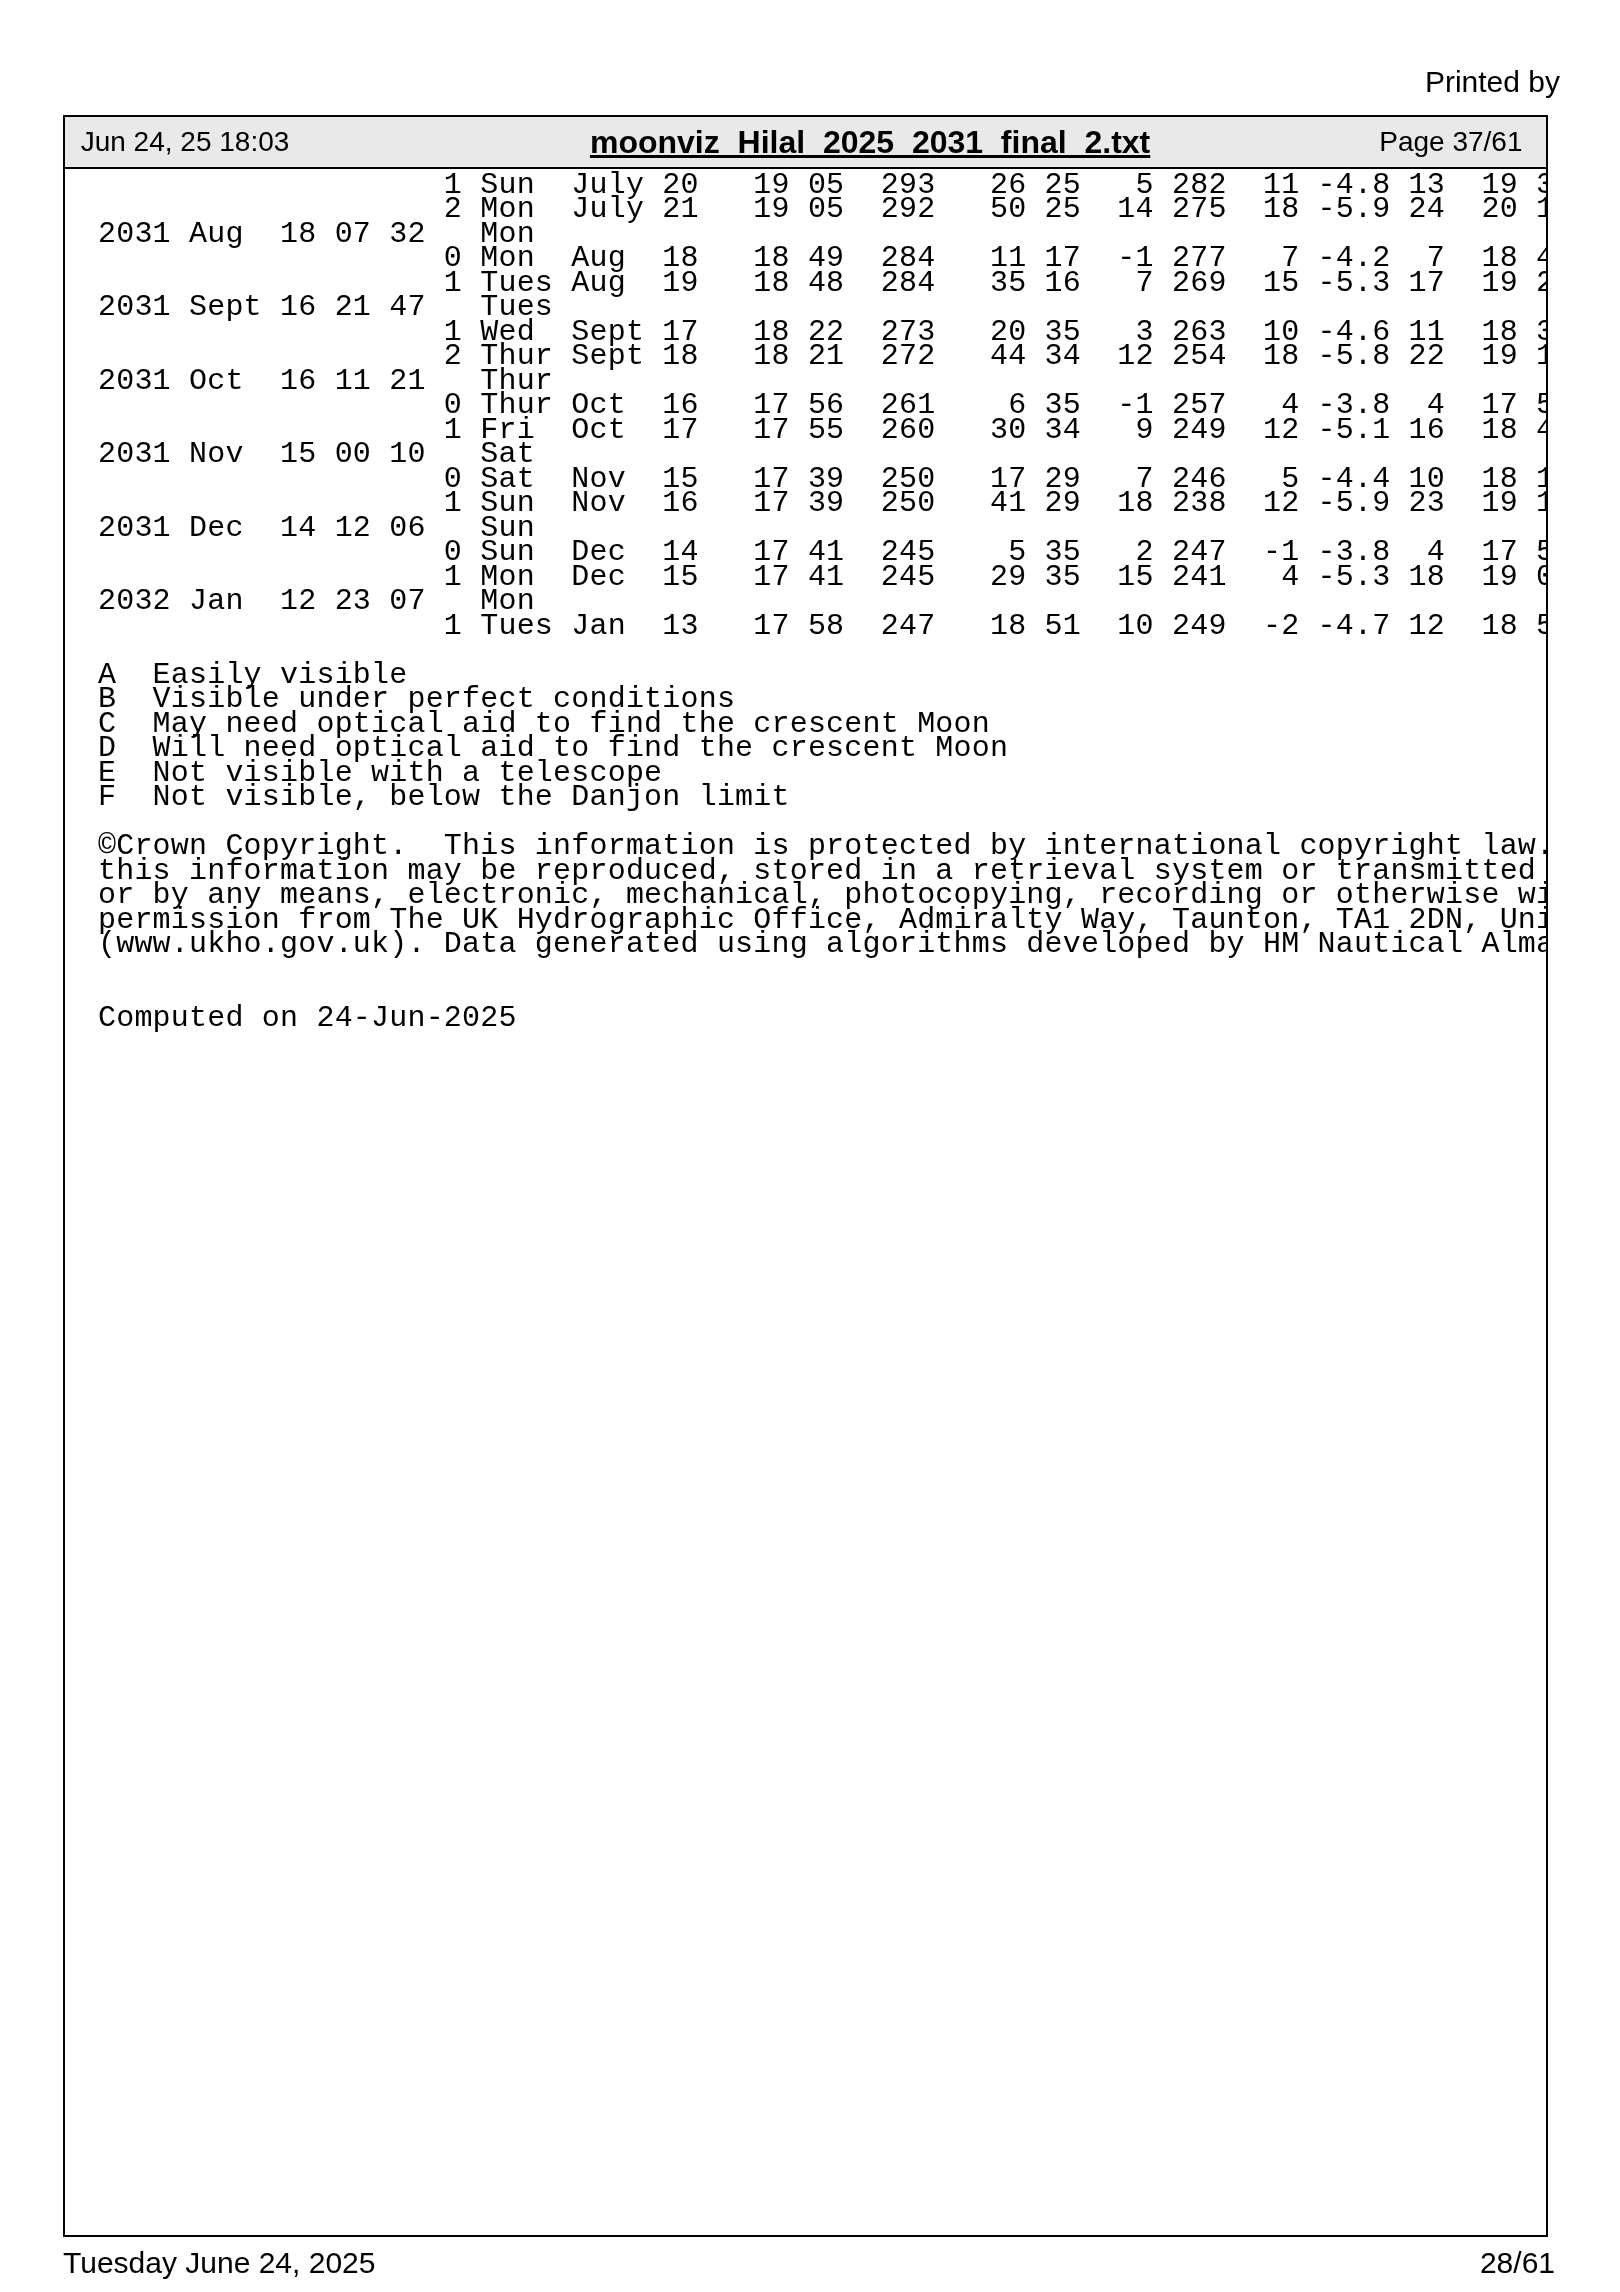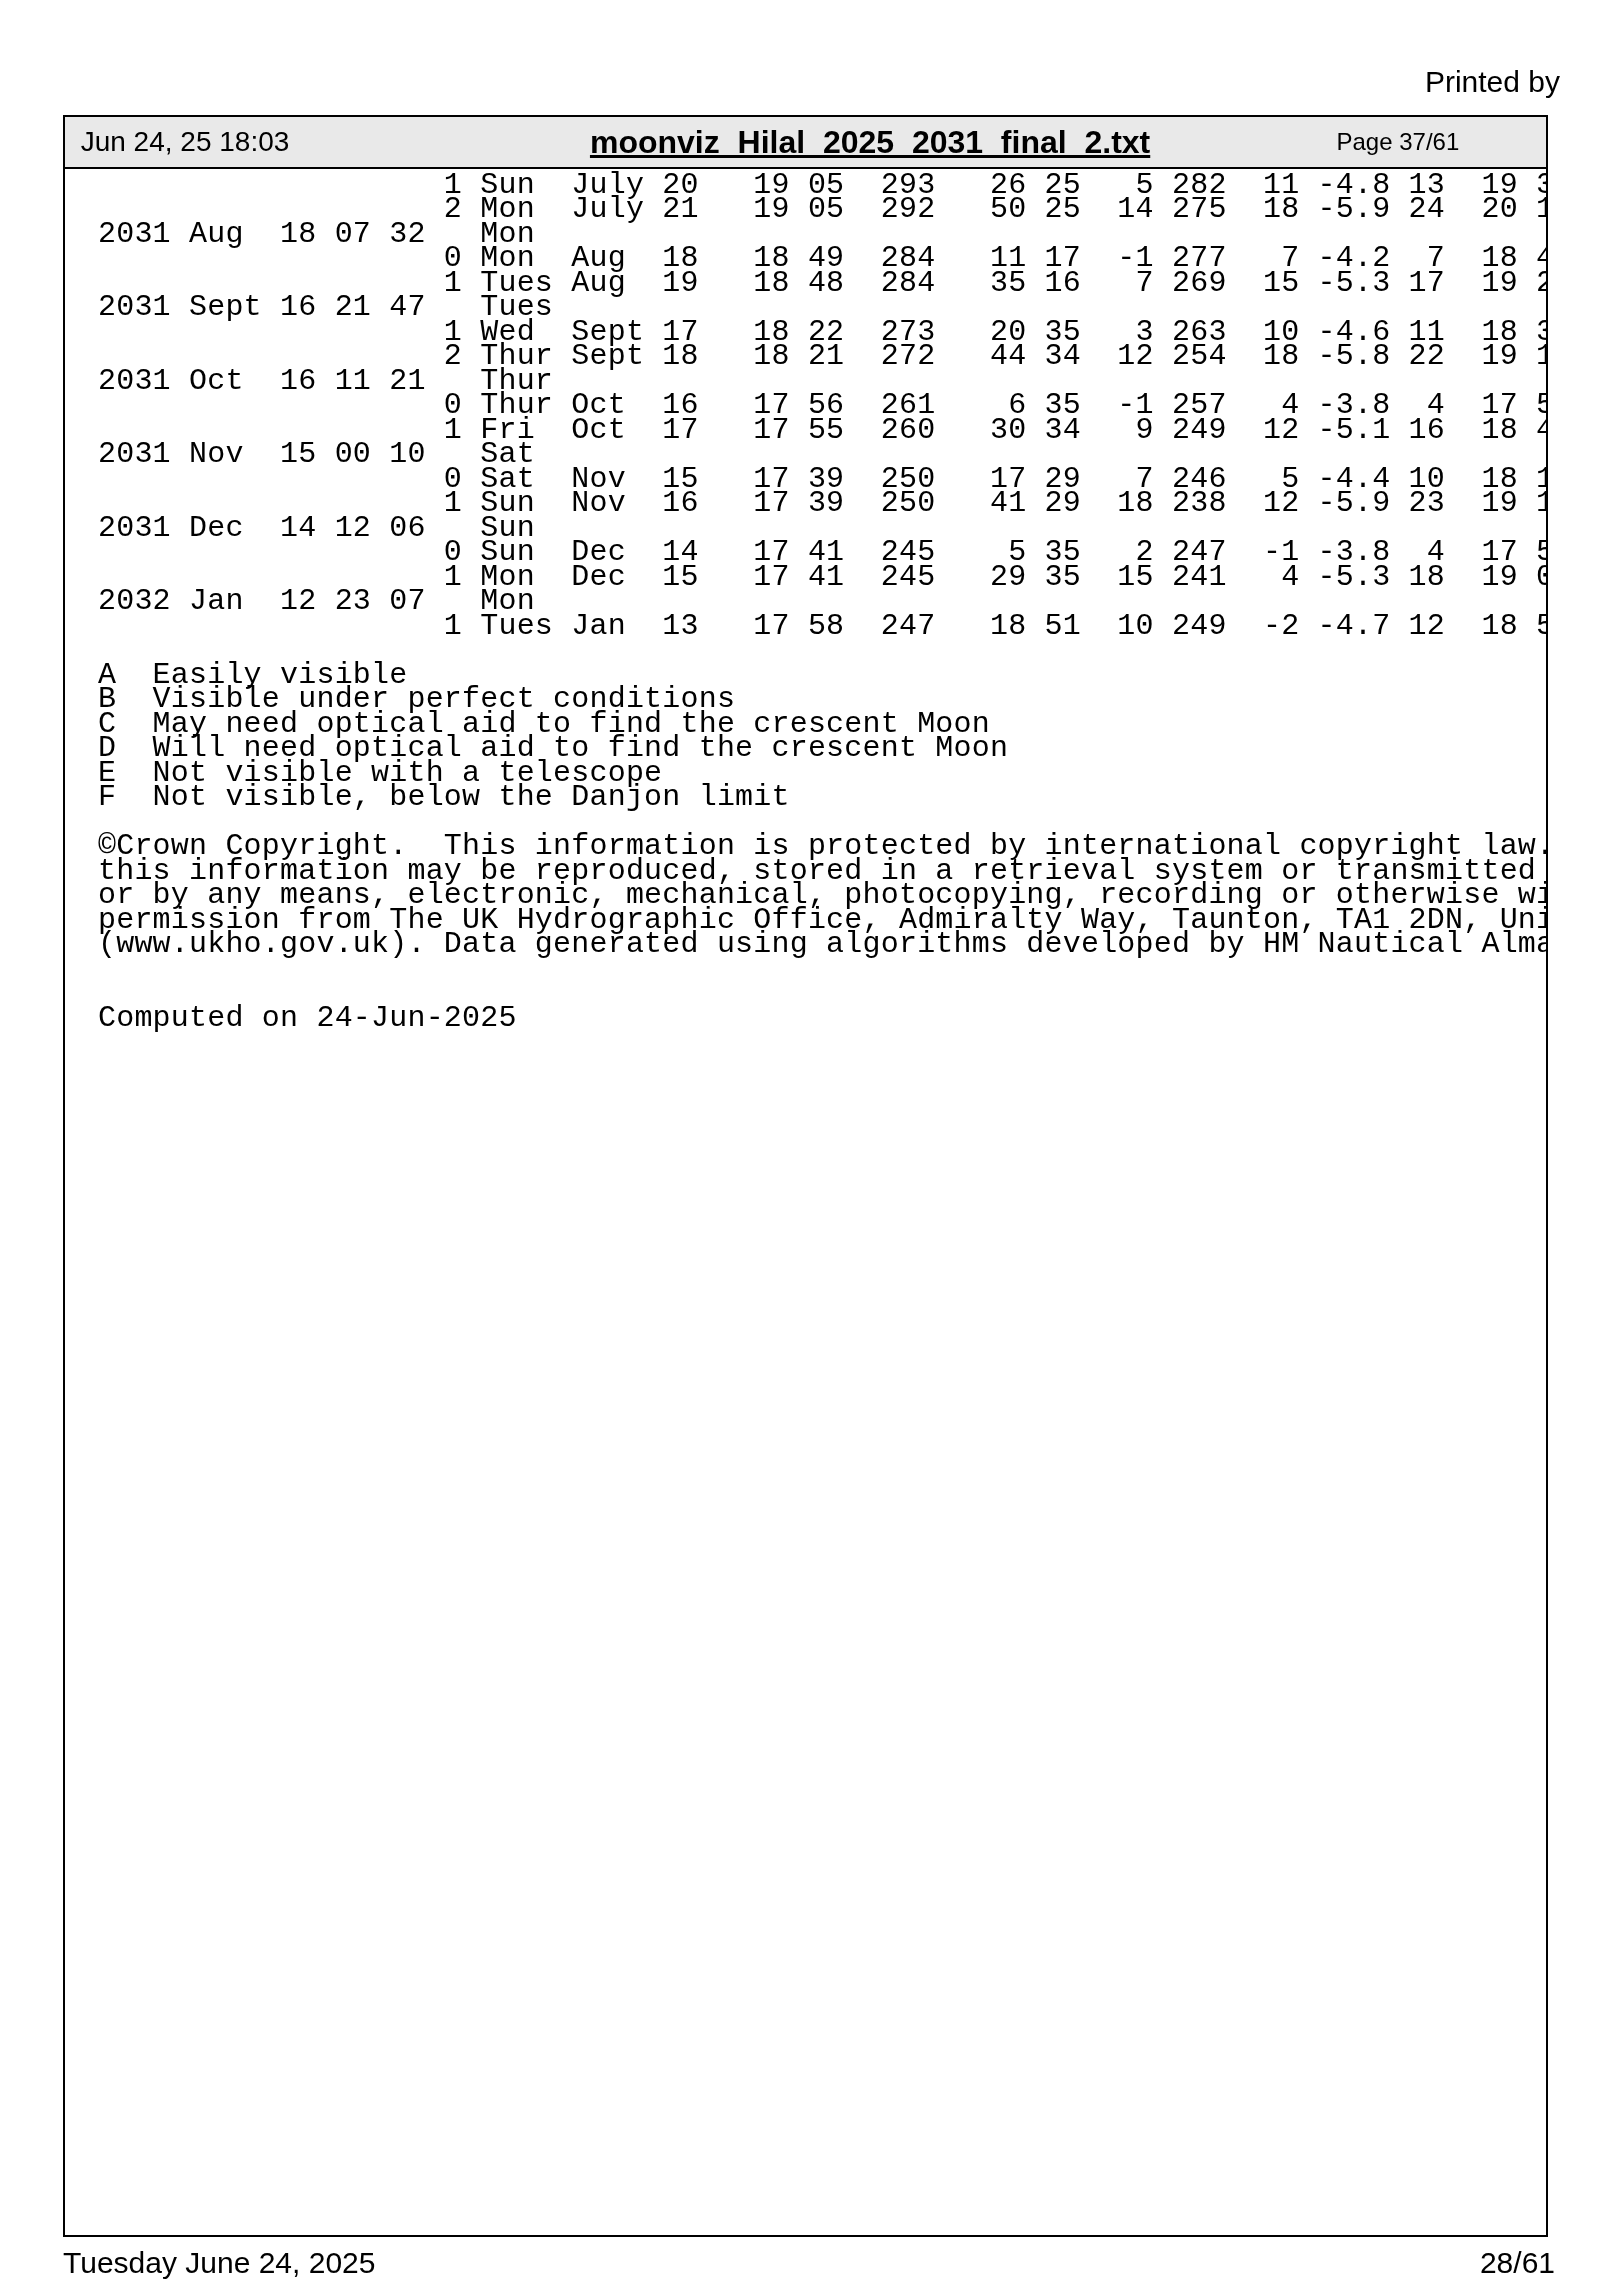--- a/index.html
+++ b/index.html
@@ -50,23 +50,24 @@
   }
   .header-filename {
     flex: 1;
     text-align: center;
     font-size: 32px;
     font-weight: bold;
     white-space: nowrap;
     text-decoration: underline;
   }
   .header-page {
-    font-size: 24px;
+    font-size: 28px;
     margin-right: 23.5px;
     width: 186px;
+    text-align: right;
     white-space: nowrap;
   }
   .document-text {
     margin: 3.9px 0 0 33px;
     font-family: Liberation Mono, monospace;
     font-size: 30px;
     line-height: 24.5px;
     letter-spacing: 0.2px;
     white-space: pre;
   }

